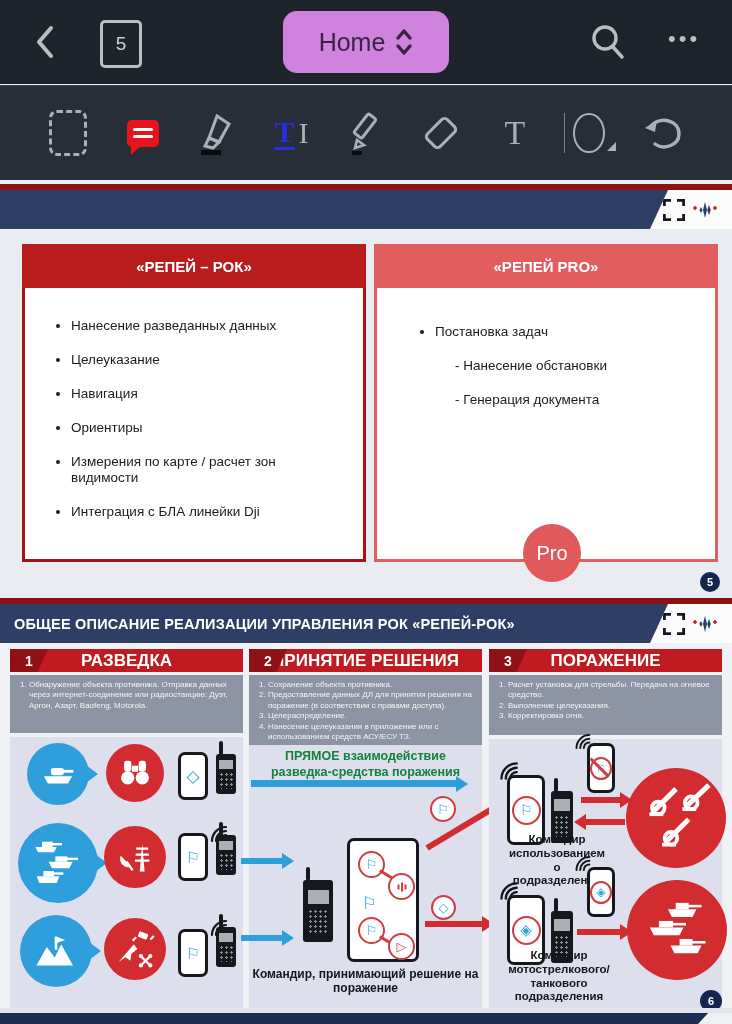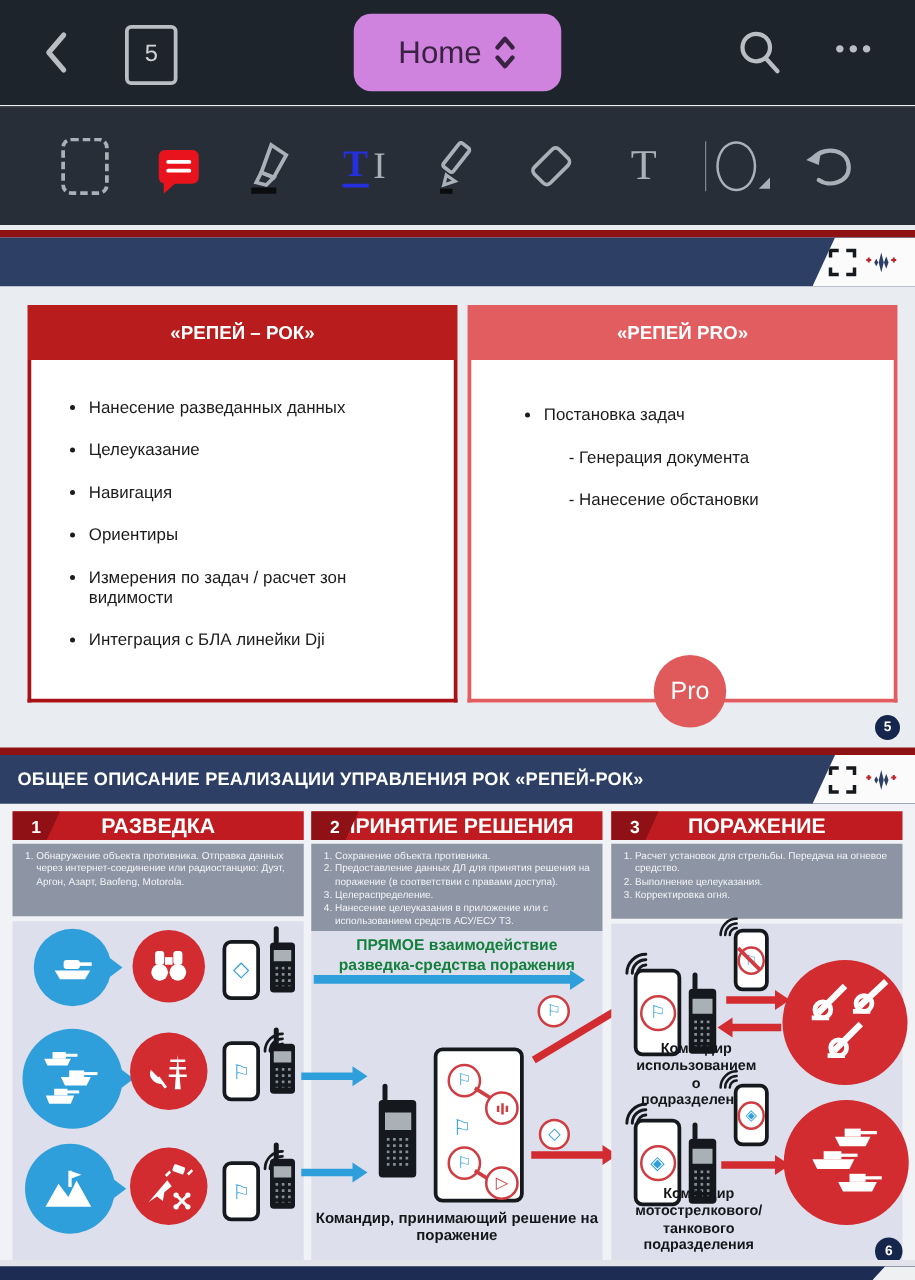--- a/index.html
+++ b/index.html
@@ -199,34 +199,34 @@
     </div>
 
     <div class="box lbox">
       <div class="bh">«РЕПЕЙ – РОК»</div>
       <div class="bd">
         <ul class="blts">
           <li>Нанесение разведанных данных</li>
           <li>Целеуказание</li>
           <li>Навигация</li>
           <li>Ориентиры</li>
-          <li style="max-width:250px;">Измерения по задач / расчет зон видимости</li>
+          <li style="max-width:250px;">Измерения по карте / расчет зон видимости</li>
           <li>Интеграция с БЛА линейки Dji</li>
         </ul>
       </div>
     </div>
 
     <div class="box rbox">
       <div class="bh">«РЕПЕЙ PRO»</div>
       <div class="bd">
         <ul class="rmain">
           <li>Постановка задач</li>
         </ul>
+        <div class="rsub">- Нанесение обстановки</div>
         <div class="rsub">- Генерация документа</div>
-        <div class="rsub">- Нанесение обстановки</div>
         <div class="procirc">Pro</div>
       </div>
     </div>
 
     <div class="badge" style="left:700px;top:388px;width:20px;height:20px;">5</div>
   </div>
 
   <div class="slide" style="top:598px;height:410px;background:#f1f2f6;">
     <div class="strip"></div>
     <div class="band">

